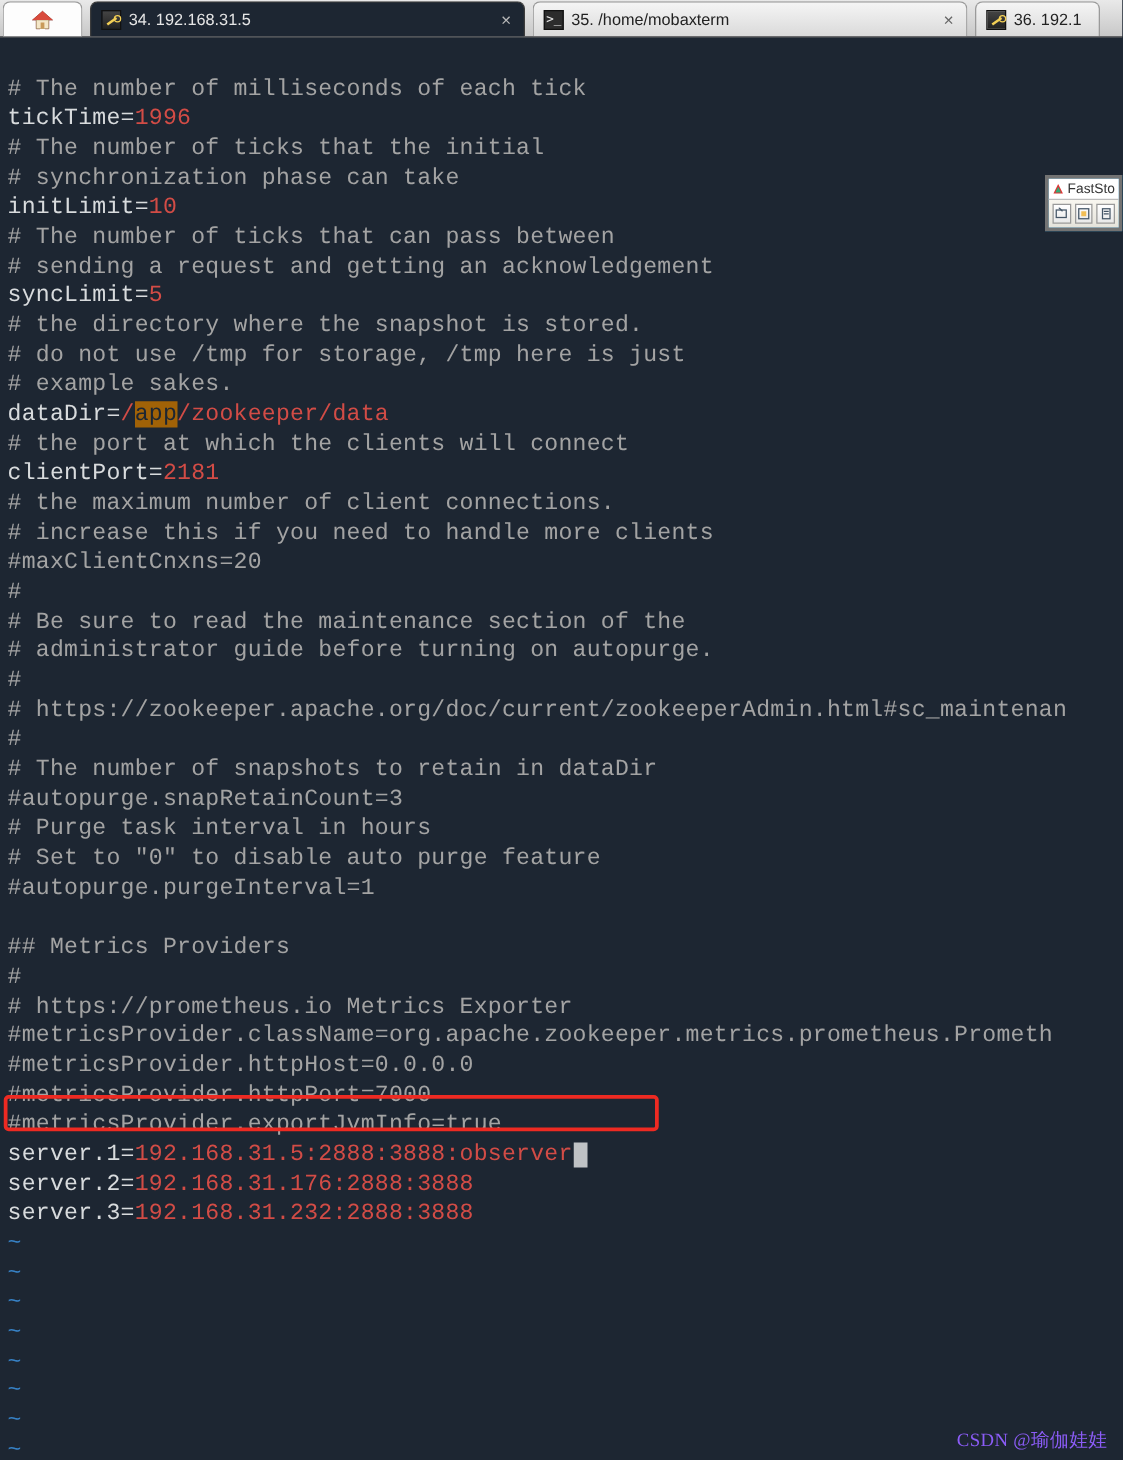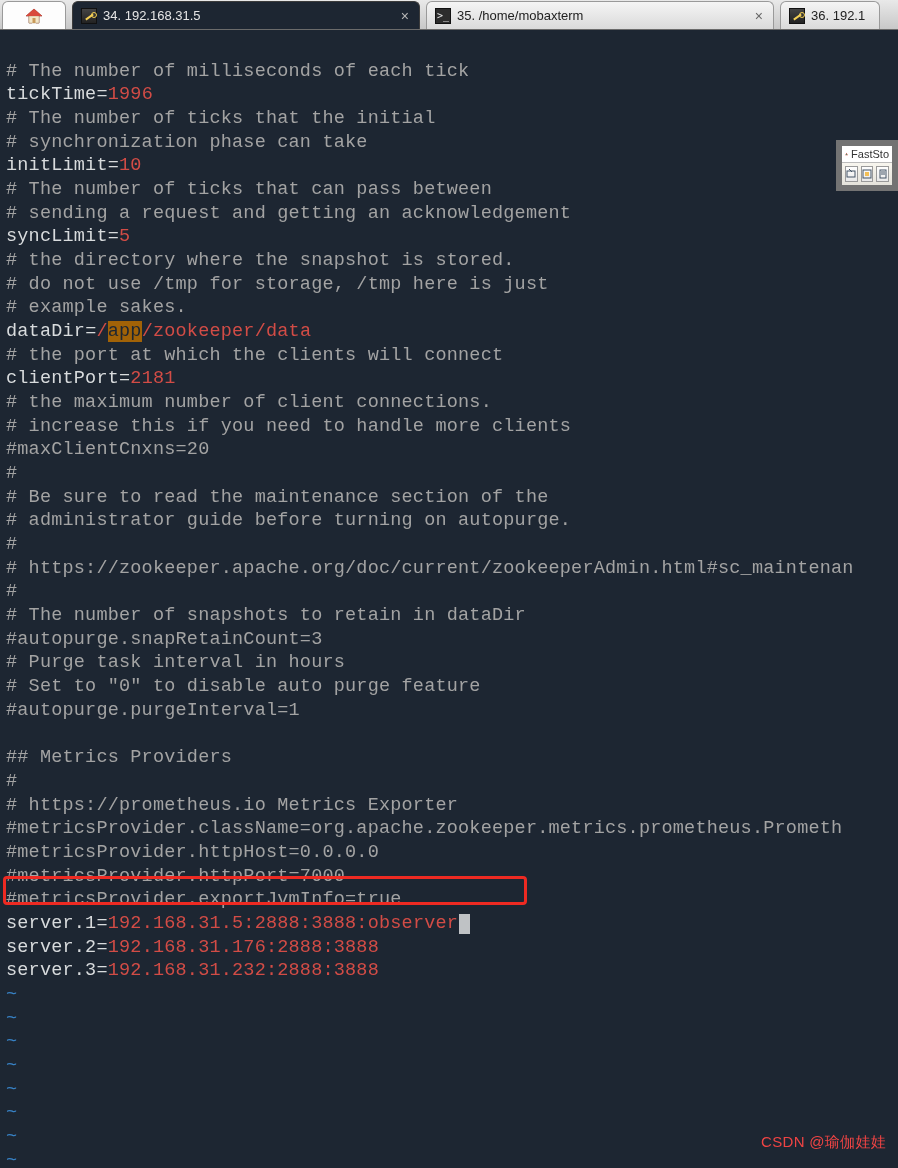--- a/index.html
+++ b/index.html
@@ -84,21 +84,21 @@
     border:1px solid #111;
     display:flex;align-items:center;justify-content:center;
     font-size:10px;color:#eaeaea;font-family:monospace;
   }
   
   .float-tool {
     position:absolute;
     right:0; top:140px;
     width:62px;
     background:#0369a1;
-    border:6px solid #737373;
+    border:3px solid #737373;
     font-family:"Segoe UI",Tahoma,sans-serif;
     font-size:11px;
     color:#333;
   }
   .float-tool .ft-title{
     display:flex;align-items:center;gap:3px;
     padding:2px 3px; background:#fff;border-bottom:1px solid #bbb;
     white-space:nowrap;overflow:hidden;
   }
   .float-tool .ft-row{
@@ -131,23 +131,23 @@
   }
   .red-box {
     position:absolute;
     left:3px; width:524px;
     border:3px solid #ee2a22;
     border-radius:4px;
     pointer-events:none;
   }
   .watermark{
     position:absolute;
-    right:12px; bottom:16px;
-    color:#ef4444;
-    font-family:Liberation Sans, sans-serif;
+    right:12px; bottom:6px;
+    color:#8b5cf6;
+    font-family:Liberation Serif, serif;
     font-size:15px;
     letter-spacing:0.3px;
   }
 </style>
 </head>
 <body>
 
 <div class="tabbar">
   <div class="home-tab">
     <span class="home-icon">

